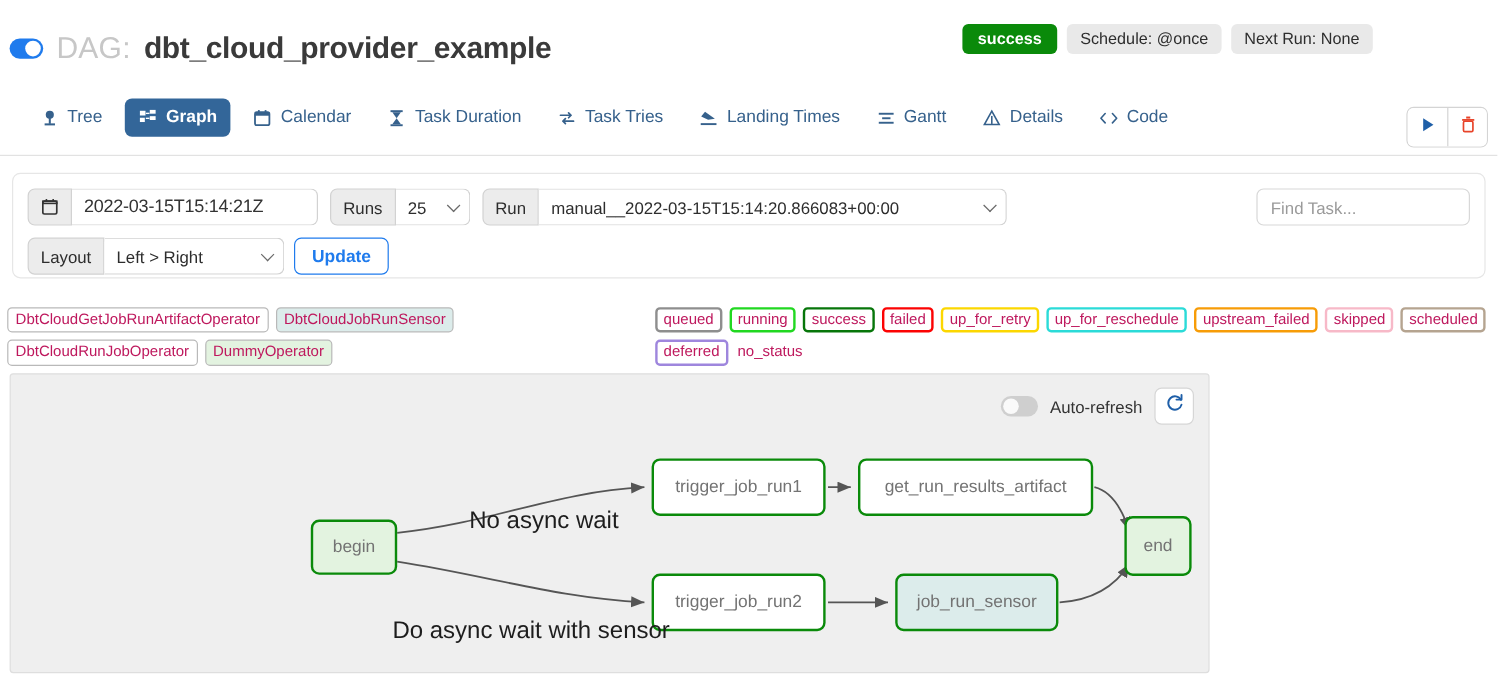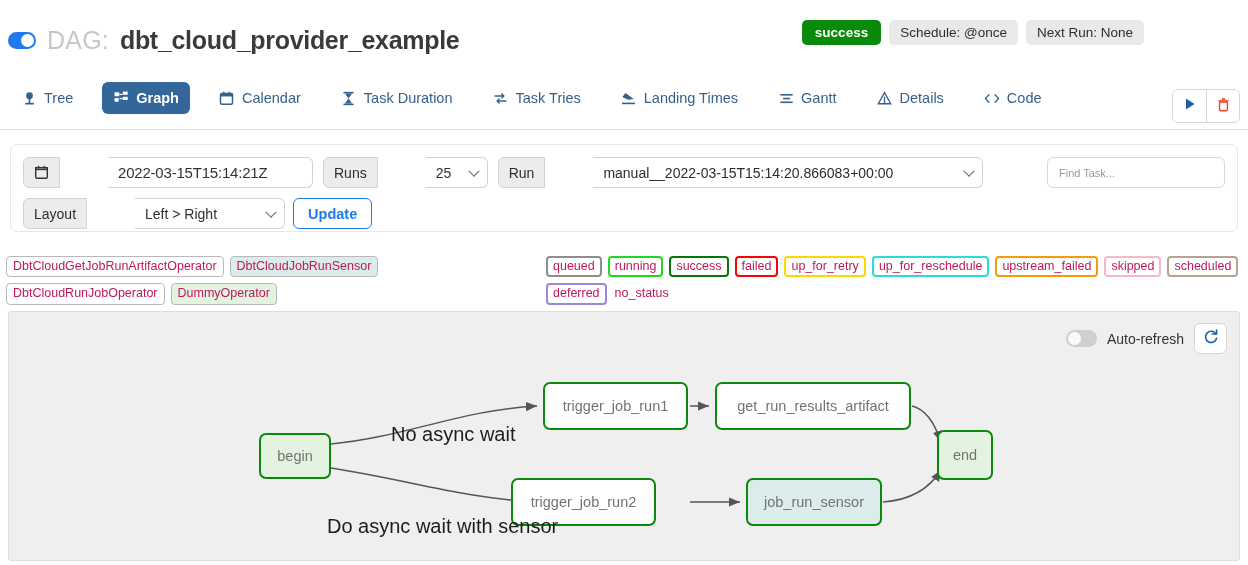--- a/index.html
+++ b/index.html
@@ -45,21 +45,21 @@
   }
   .badge.state-success {
     background: #0a8a0a; color: #ffffff; font-weight: 700; padding: 5px 13px;
   }
 
   
   .navbar {
     position: absolute; left: 0; top: 82px; width: 1248px; height: 48px;
     border-bottom: 1px solid #e2e2e2;
   }
-  .tabs { position: absolute; left: 10px; top: 0; display: flex; align-items: center; gap: 18px; }
+  .tabs { position: absolute; left: 22px; top: 0; display: flex; align-items: center; gap: 8px; }
   .tab {
     display: flex; align-items: center; gap: 7px;
     font-size: 14.5px; color: #36618c; padding: 8px 11px;
     border-radius: 6px; cursor: pointer; white-space: nowrap;
   }
   .tab.active { background: #336699; color: #ffffff; font-weight: 600; }
   .tab .ico { display: inline-flex; width: 16px; height: 16px; align-items: center; justify-content: center; }
   .tab .ico svg { display: block; }
   .actions {
     position: absolute; right: 8px; top: 7px;
@@ -73,21 +73,21 @@
   .actions .act + .act { border-left: 1px solid #d4d4d4; }
 
   
   .filterbar {
     position: absolute; left: 10px; top: 144px; width: 1228px; height: 88px;
     border: 1px solid #e6e6e6; border-radius: 7px; background: #fff;
     padding: 12px;
   }
   .fb-row { display: flex; align-items: center; gap: 0; }
   .fb-row + .fb-row { margin-top: 10px; }
-  .grp { display: flex; align-items: stretch; gap: 48px; }
+  .grp { display: flex; align-items: stretch; }
   .ctl {
     height: 31px; font-size: 14px; font-family: "Liberation Sans", sans-serif;
     display: flex; align-items: center; color: #2d2d2d;
     border: 1px solid #d2d2d2; background: #ececec;
     padding: 0 10px; white-space: nowrap;
   }
   .ctl.first { border-radius: 6px 0 0 6px; }
   .ctl.last { border-radius: 0 6px 6px 0; }
   .ctl.inputish { background: #ffffff; border-left: none; }
   .ctl.select {
@@ -106,21 +106,21 @@
   .btn-update {
     height: 31px; margin-left: 8px; padding: 0 14px;
     border: 1px solid #1f7bed; border-radius: 6px; background: #fff;
     color: #1f7bed; font-size: 14.5px; font-weight: 600;
     display: flex; align-items: center; cursor: pointer;
     font-family: "Liberation Sans", sans-serif;
   }
   .find-task {
     position: absolute; right: 12px; top: 12px;
     width: 178px; height: 31px; border: 1px solid #d8d8d8; border-radius: 6px;
-    background: #fff; color: #9a9a9a; font-size: 11px;
+    background: #fff; color: #9a9a9a; font-size: 14px;
     display: flex; align-items: center; padding: 0 11px;
   }
   .cal-ico { display: inline-flex; }
 
   
   .legend {
     position: absolute; left: 0; top: 256px; width: 1248px;
   }
   .legend-row { display: flex; flex-wrap: wrap; align-items: center; gap: 6px 6px; }
   .legend-operators { position: absolute; left: 6px; top: 0; width: 530px; }
@@ -128,21 +128,21 @@
   .chip {
     font-size: 12.5px; padding: 2px 6px 3px; border-radius: 4px;
     border: 1px solid #b9b9b9; background: #ffffff; color: #be185d;
     white-space: nowrap; line-height: 1.15; cursor: pointer;
   }
   .chip.state { border-width: 2px; padding: 1px 5px 2px; }
   .chip.plain { border: none; background: transparent; padding-left: 2px; }
 
   
   .graph-panel {
-    position: absolute; left: 8px; top: 311px; width: 1232px; height: 250px;
+    position: absolute; left: 8px; top: 311px; width: 1000px; height: 250px;
     background: #efefef; border: 1px solid #dedede; border-radius: 3px;
     overflow: hidden;
   }
   .refresh-area {
     position: absolute; right: 12px; top: 11px;
     display: flex; align-items: center; gap: 10px;
   }
   .toggle-refresh {
     width: 31px; height: 17px; border-radius: 9px; background: #cfcfcf;
     position: relative; cursor: pointer;
@@ -417,21 +417,21 @@
 
       <div class="node dummy" style="left:250px; top:121px; width:72px; height:46px;">
         <span>begin</span>
       </div>
       <div class="node" style="left:534px; top:70px; width:145px; height:48px;">
         <span>trigger_job_run1</span>
       </div>
       <div class="node" style="left:706px; top:70px; width:196px; height:48px;">
         <span>get_run_results_artifact</span>
       </div>
-      <div class="node" style="left:502px; top:166px; width:145px; height:48px;">
+      <div class="node" style="left:534px; top:166px; width:145px; height:48px;">
         <span>trigger_job_run2</span>
       </div>
       <div class="node sensor" style="left:737px; top:166px; width:136px; height:48px;">
         <span>job_run_sensor</span>
       </div>
       <div class="node dummy" style="left:928px; top:118px; width:56px; height:50px;">
         <span>end</span>
       </div>
 
       <div class="edge-label" style="left:382px; top:111px;">No async wait</div>

